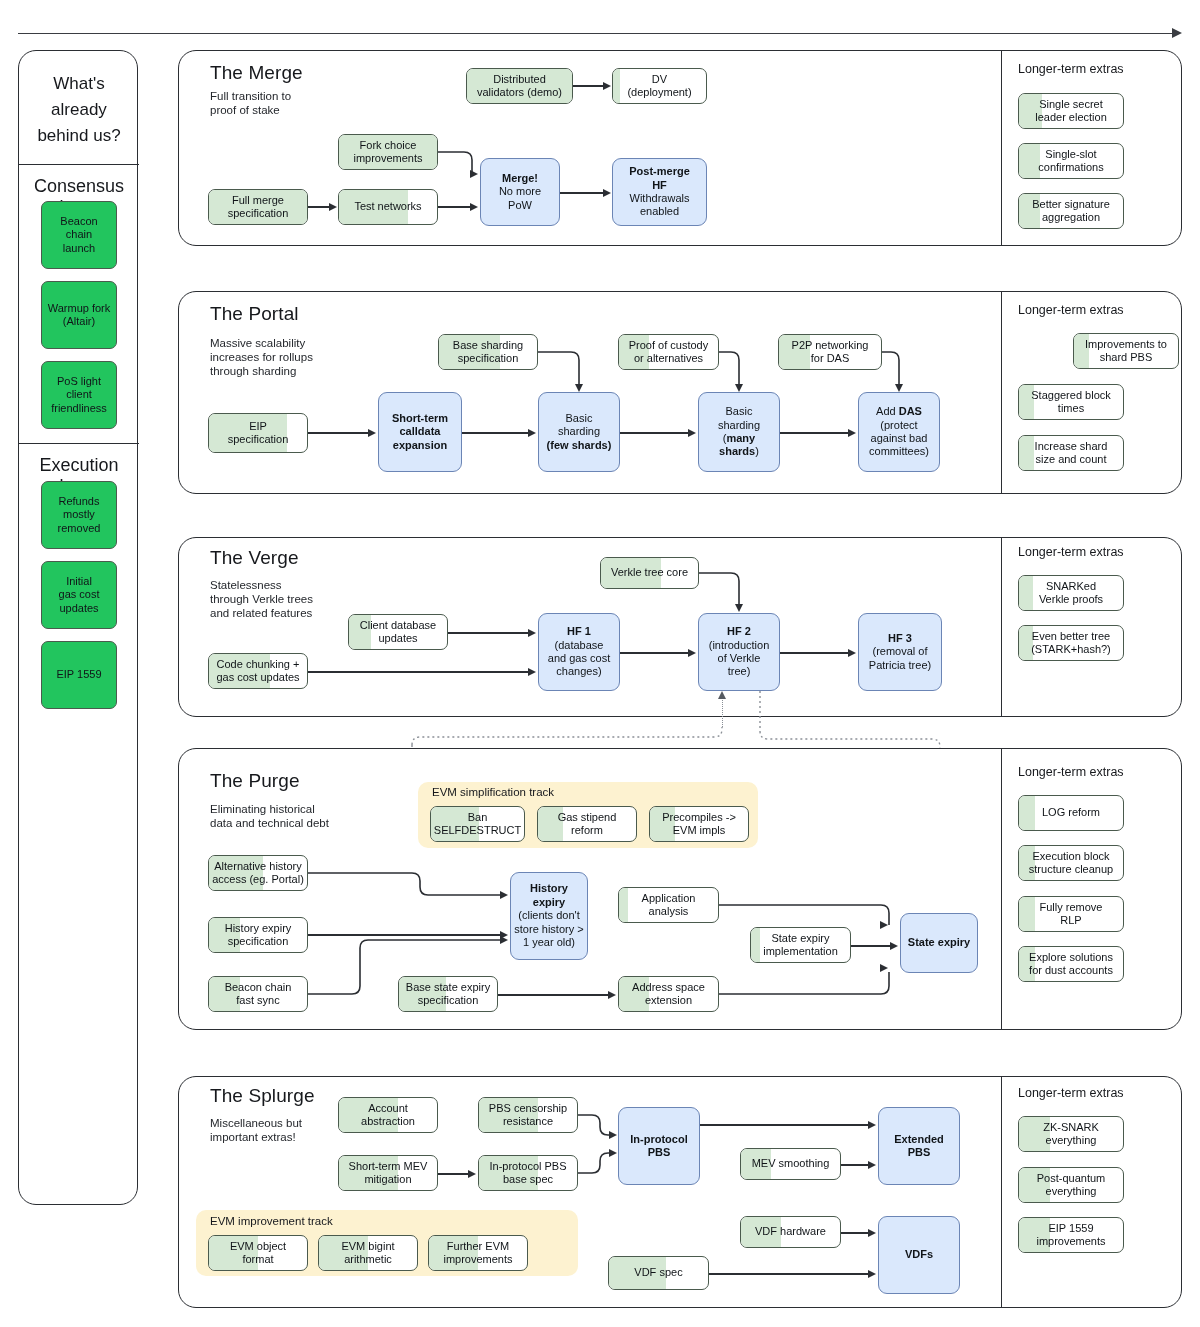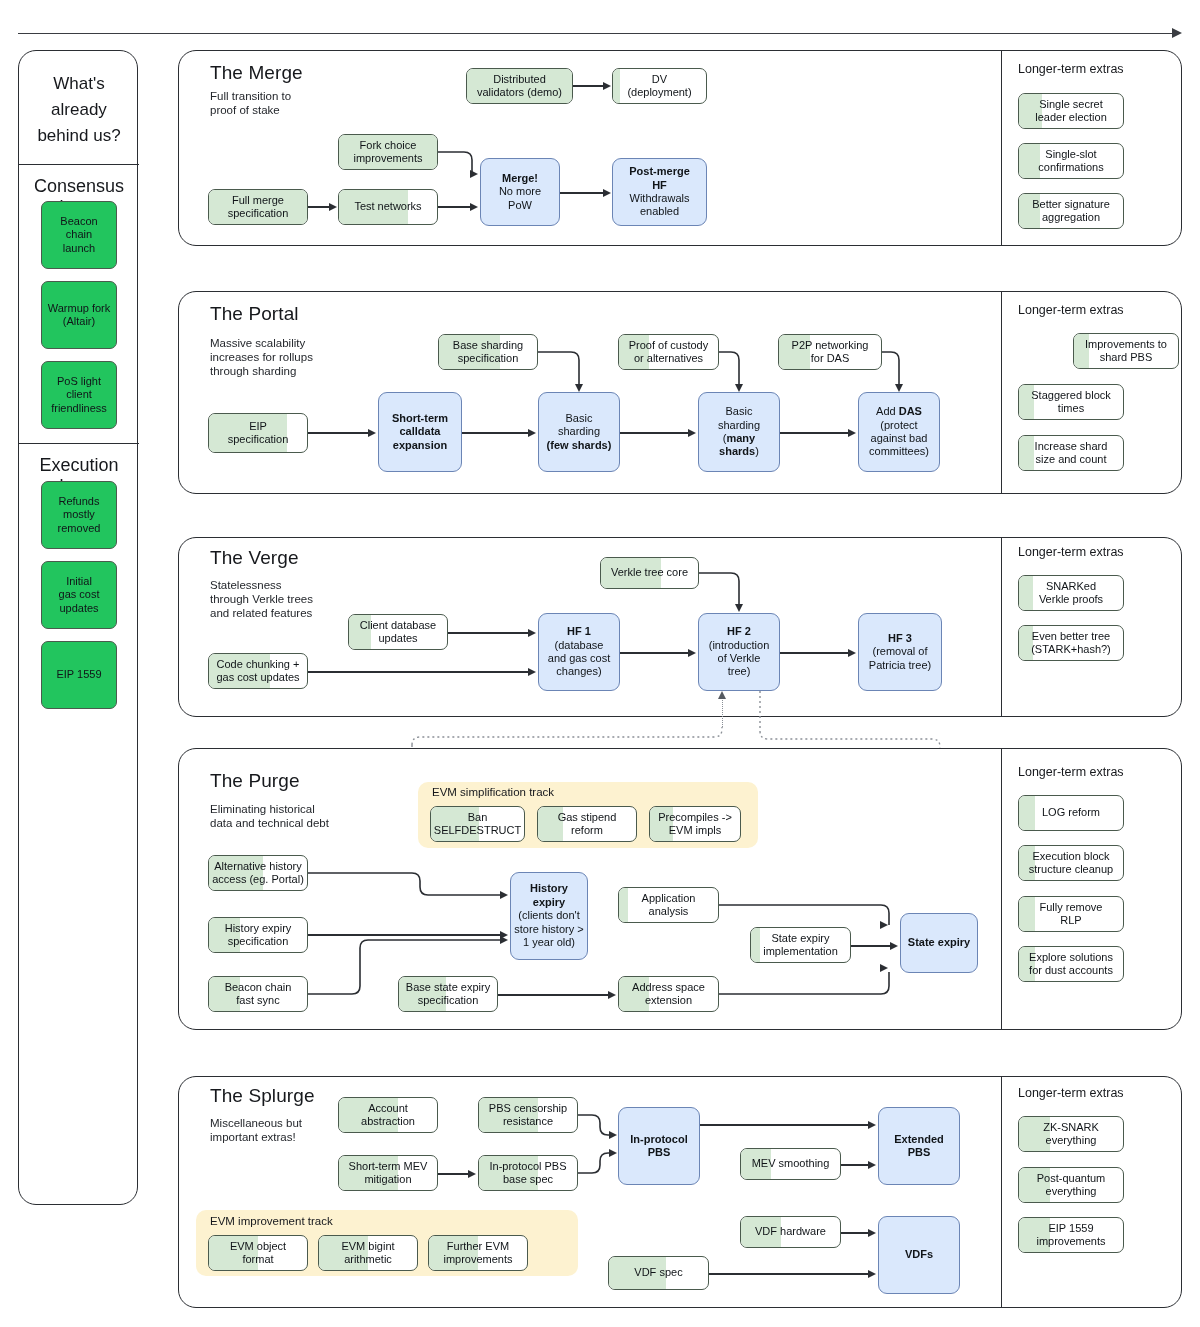--- a/index.html
+++ b/index.html
@@ -321,21 +321,21 @@
 <div class="track" style="left:418px;top:782px;width:340px;height:66px"></div>
 <div class="track-title abs" style="left:432px;top:786px">EVM simplification track</div>
 <div class="node n-green" style="left:430px;top:806px;width:95px;height:36px">
   <span class="fill" style="width:52%"></span>
     <span class="lbl">Ban<br>SELFDESTRUCT</span>
 </div>
 <div class="node n-green" style="left:537px;top:806px;width:100px;height:36px">
   <span class="fill" style="width:25%"></span>
     <span class="lbl">Gas stipend<br>reform</span>
 </div>
-<div class="node n-green" style="left:649px;top:806px;width:92px;height:36px">
+<div class="node n-green" style="left:649px;top:806px;width:100px;height:36px">
   <span class="fill" style="width:25%"></span>
     <span class="lbl">Precompiles -&gt;<br>EVM impls</span>
 </div>
 
 <div class="node n-green" style="left:208px;top:855px;width:100px;height:36px">
   <span class="fill" style="width:55%"></span>
     <span class="lbl">Alternative history<br>access (eg. Portal)</span>
 </div>
 <div class="node n-green" style="left:208px;top:917px;width:100px;height:36px">
   <span class="fill" style="width:32%"></span>

